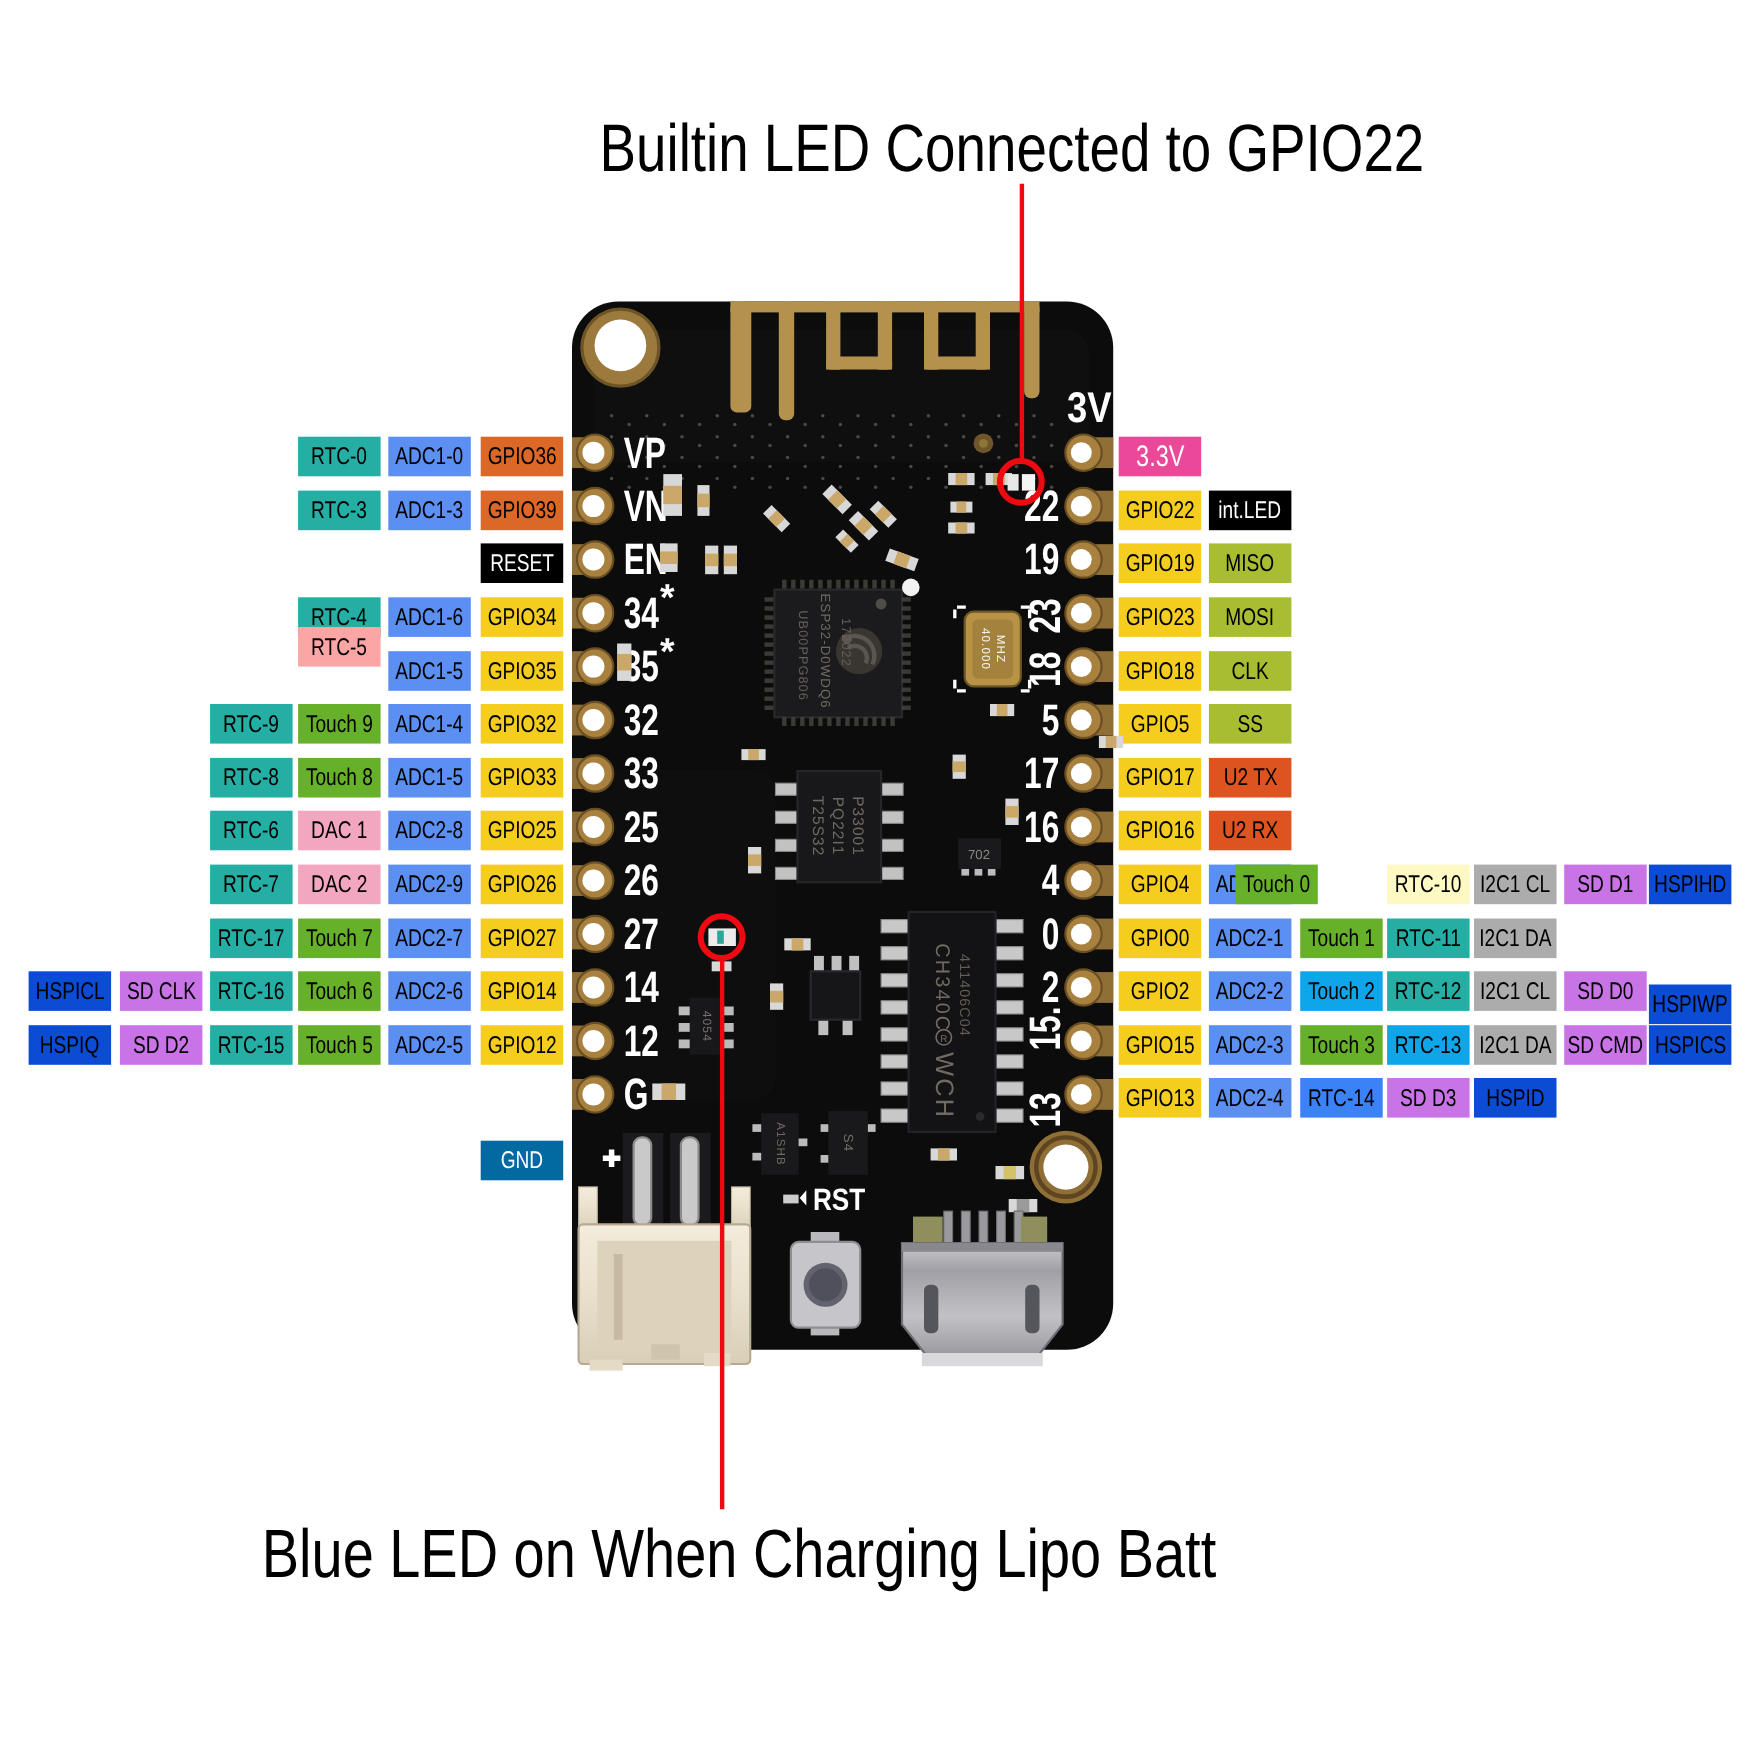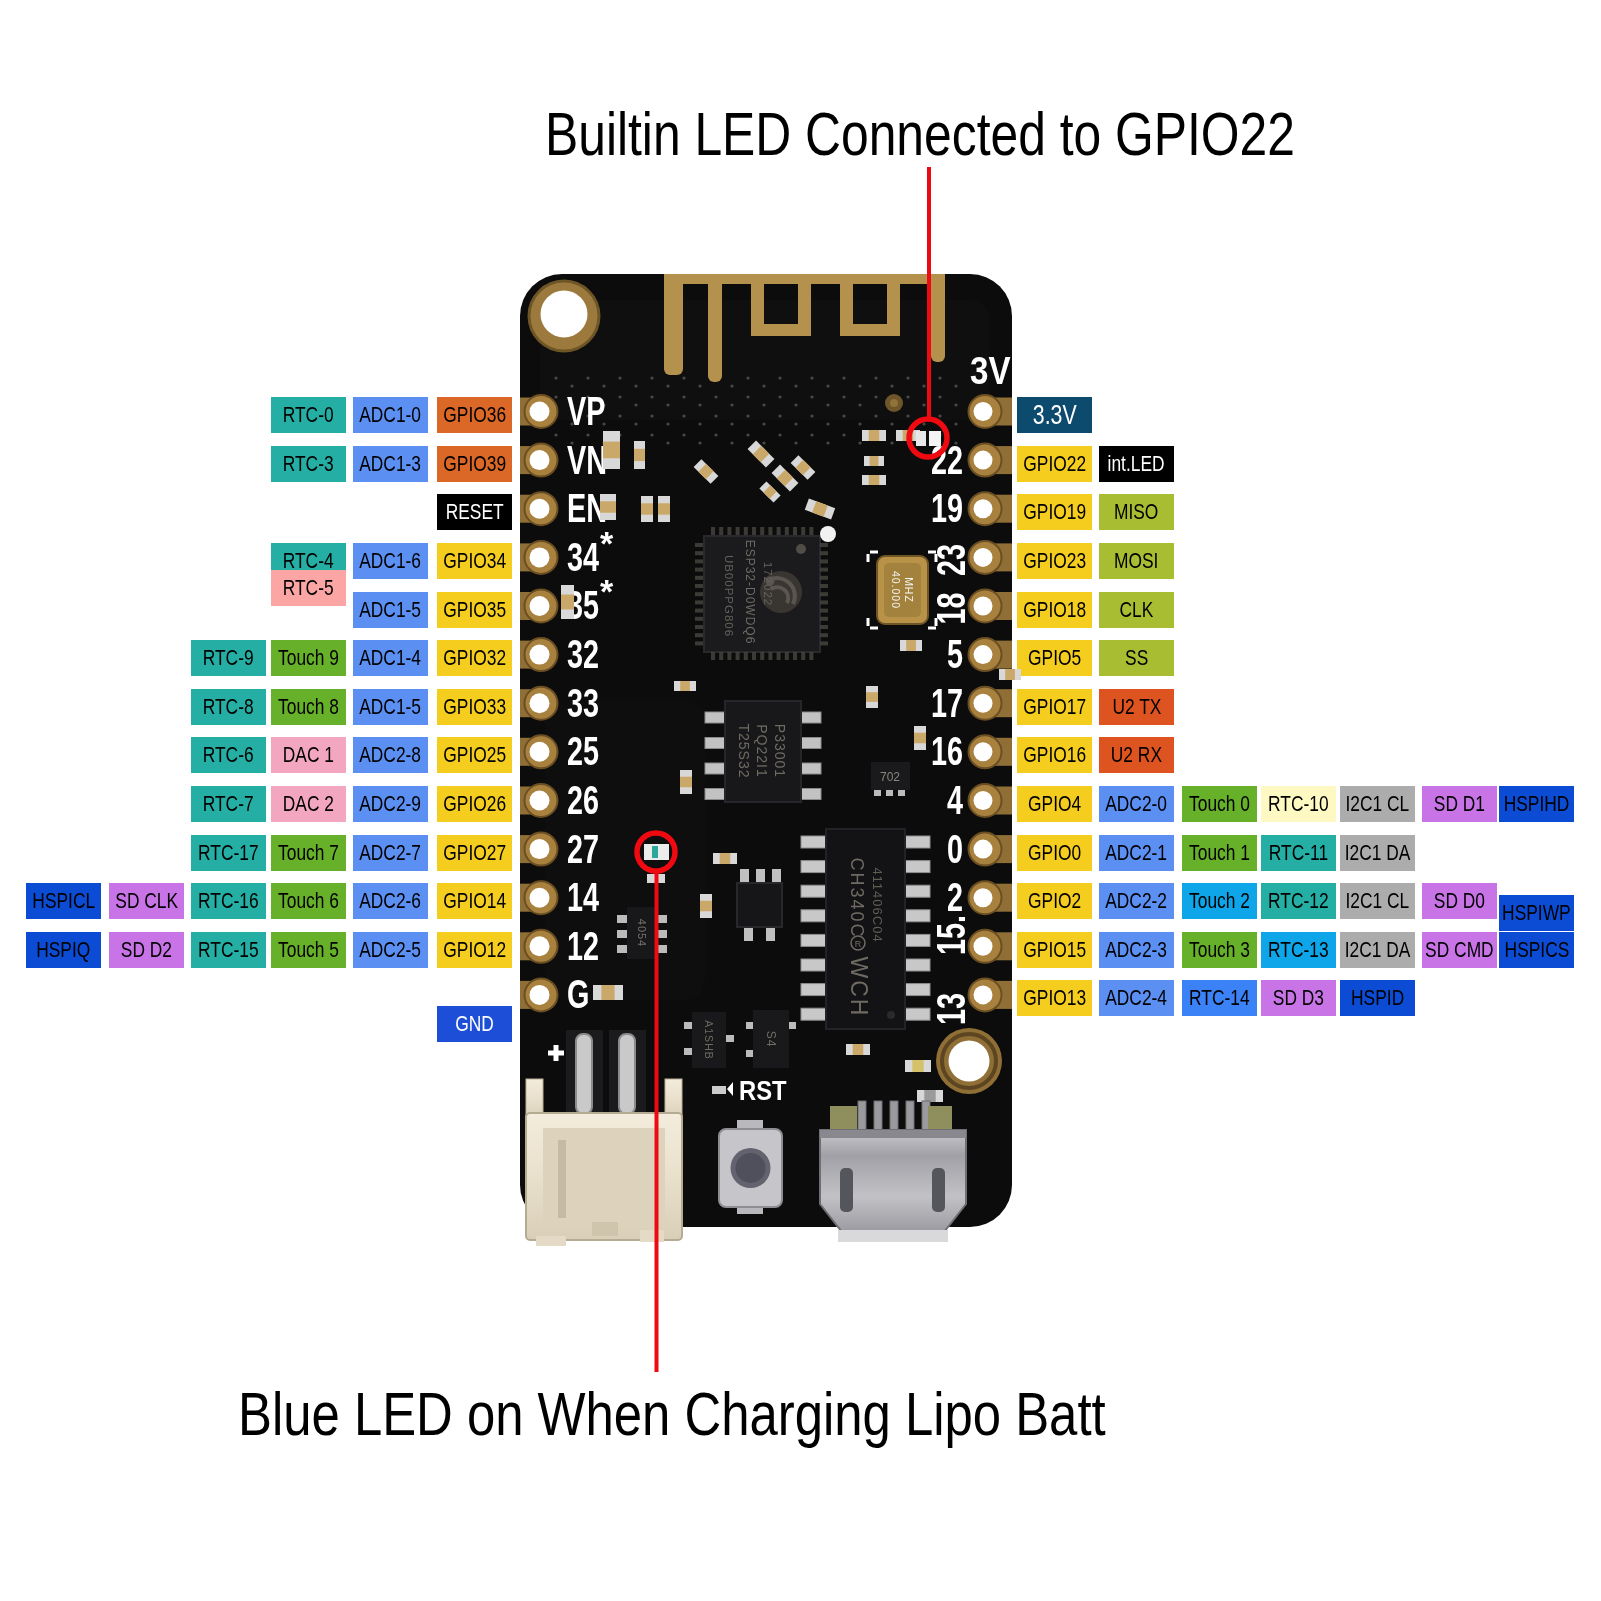--- a/index.html
+++ b/index.html
@@ -144,24 +144,24 @@
   </div>
 <div class="b" style="left:271px;top:931.8px;background:#67B02A">
     <span>Touch 5</span>
   </div>
 <div class="b" style="left:353px;top:931.8px;background:#5B8FF2">
     <span>ADC2-5</span>
   </div>
 <div class="b" style="left:437px;top:931.8px;background:#F5CD1E">
     <span>GPIO12</span>
   </div>
-<div class="b w" style="left:437px;top:1006px;background:#1d4ed8">
+<div class="b w" style="left:437px;top:1037px;background:#0369a1">
     <span>GND</span>
   </div>
-<div class="b w" style="left:1017px;top:397.0px;font-size:27px;background:#0c4a6e">
+<div class="b w" style="left:1017px;top:397.0px;font-size:27px;background:#ec4899">
     <span>3.3V</span>
   </div>
 <div class="b" style="left:1017px;top:445.6px;background:#F5CD1E">
     <span>GPIO22</span>
   </div>
 <div class="b w" style="left:1099px;top:445.6px;background:#000000">
     <span>int.LED</span>
   </div>
 <div class="b" style="left:1017px;top:494.2px;background:#F5CD1E">
     <span>GPIO19</span>
@@ -198,21 +198,21 @@
   </div>
 <div class="b" style="left:1099px;top:737.3px;background:#DE5420">
     <span>U2 RX</span>
   </div>
 <div class="b" style="left:1017px;top:786.0px;background:#F5CD1E">
     <span>GPIO4</span>
   </div>
 <div class="b" style="left:1099px;top:786.0px;background:#5B8FF2">
     <span>ADC2-0</span>
   </div>
-<div class="b" style="left:1182px;top:786.0px;background:#67B02A">
+<div class="b" style="left:1123px;top:786.0px;background:#67B02A">
     <span>Touch 0</span>
   </div>
 <div class="b" style="left:1261px;top:786.0px;background:#fef9c3">
     <span>RTC-10</span>
   </div>
 <div class="b" style="left:1340px;top:786.0px;background:#ACACAC">
     <span>I2C1 CL</span>
   </div>
 <div class="b" style="left:1422px;top:786.0px;background:#C873E6">
     <span>SD D1</span>

